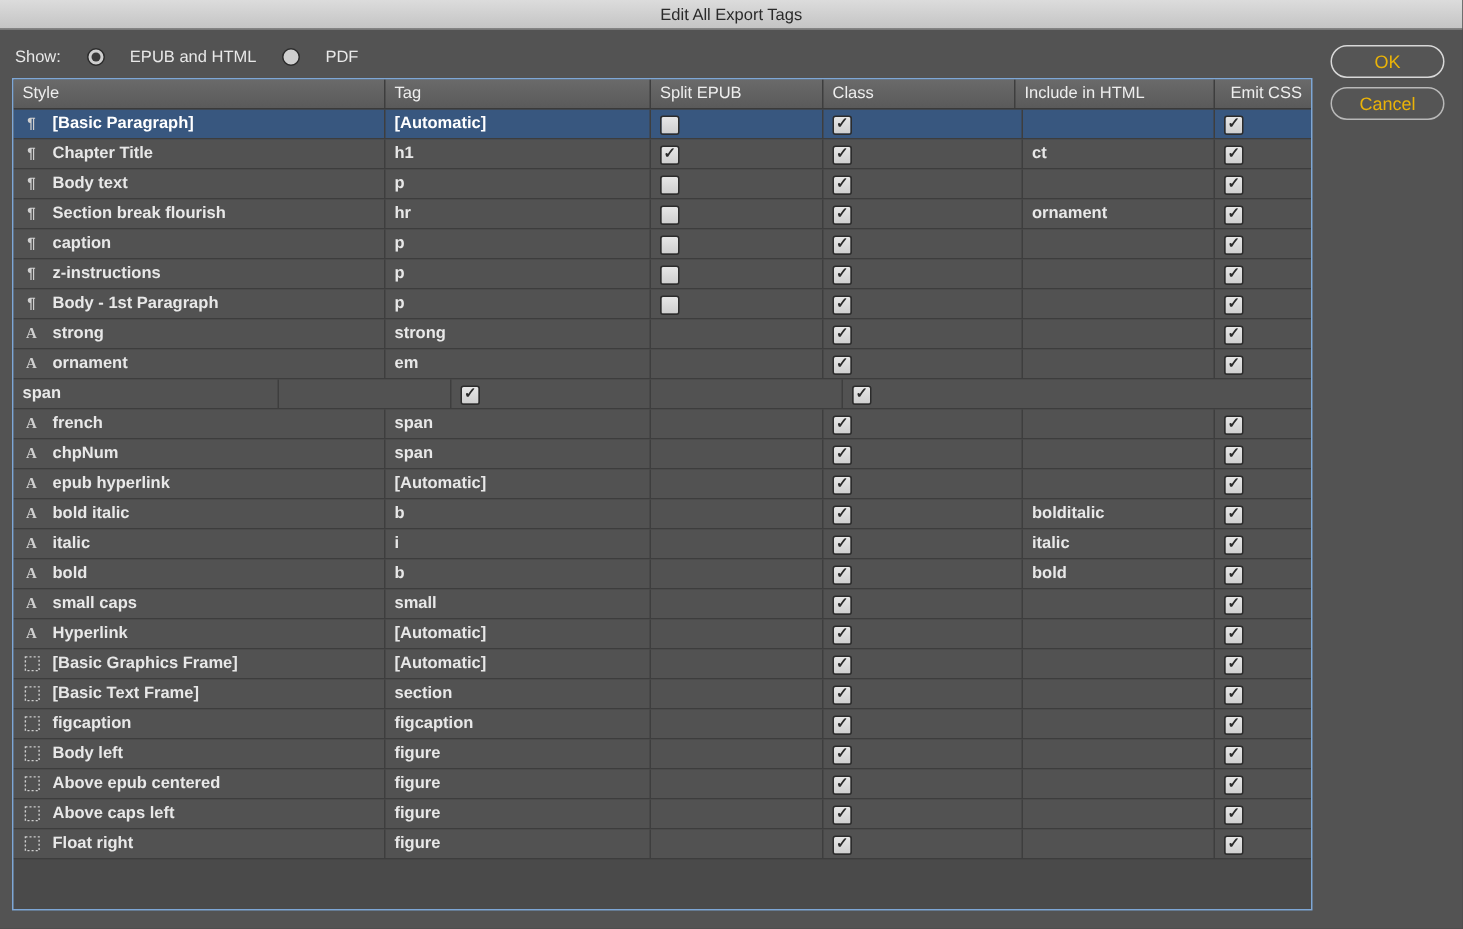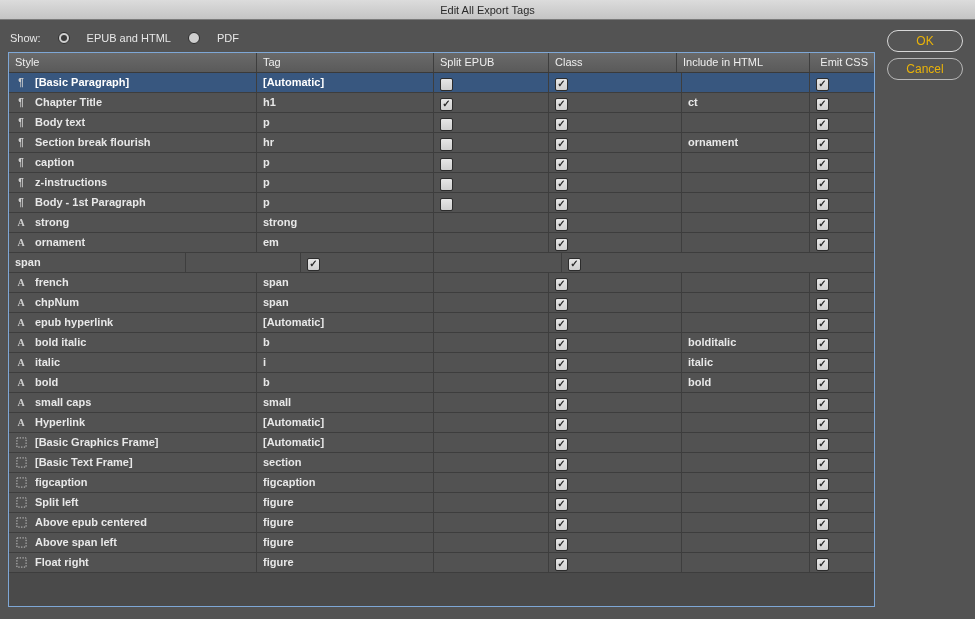--- a/index.html
+++ b/index.html
@@ -425,21 +425,21 @@
             <div class="td col-class"></div>
             <div class="td col-emit center"><span class="chk checked"></span></div>
           </div>
           <div class="row">
             <div class="td col-style style-cell">
               <span class="icon icon-obj">
                 <svg viewBox="0 0 12 12">
                   <rect x="1" y="1" width="10" height="10" fill="none" stroke="#cfcfcf" stroke-dasharray="1.5 1.5" stroke-width="1"></rect>
                 </svg>
               </span>
-              <span>Split left</span>
+              <span>Body left</span>
             </div>
             <div class="td col-tag">figure</div>
             <div class="td col-split center"></div>
             <div class="td col-incl center"><span class="chk checked"></span></div>
             <div class="td col-class"></div>
             <div class="td col-emit center"><span class="chk checked"></span></div>
           </div>
           <div class="row">
             <div class="td col-style style-cell">
               <span class="icon icon-obj">
@@ -455,21 +455,21 @@
             <div class="td col-class"></div>
             <div class="td col-emit center"><span class="chk checked"></span></div>
           </div>
           <div class="row">
             <div class="td col-style style-cell">
               <span class="icon icon-obj">
                 <svg viewBox="0 0 12 12">
                   <rect x="1" y="1" width="10" height="10" fill="none" stroke="#cfcfcf" stroke-dasharray="1.5 1.5" stroke-width="1"></rect>
                 </svg>
               </span>
-              <span>Above span left</span>
+              <span>Above caps left</span>
             </div>
             <div class="td col-tag">figure</div>
             <div class="td col-split center"></div>
             <div class="td col-incl center"><span class="chk checked"></span></div>
             <div class="td col-class"></div>
             <div class="td col-emit center"><span class="chk checked"></span></div>
           </div>
           <div class="row">
             <div class="td col-style style-cell">
               <span class="icon icon-obj">

